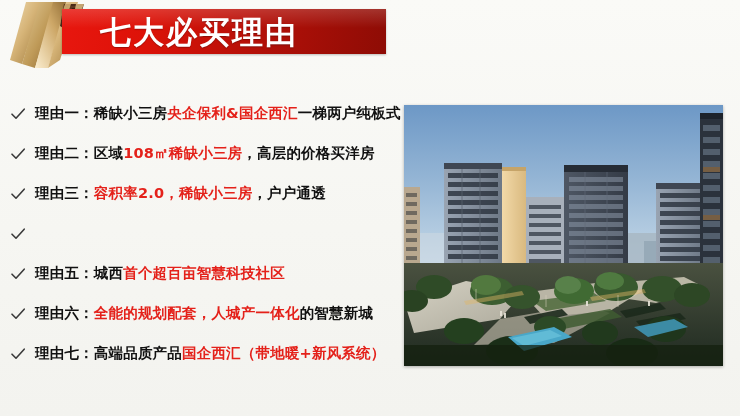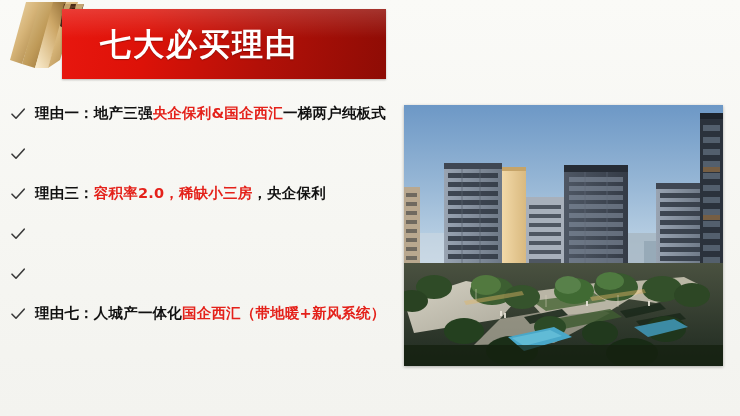--- a/index.html
+++ b/index.html
@@ -21,21 +21,21 @@
     inset: 0;
     background: linear-gradient(180deg, #fafaf7 0%, #f6f6f2 55%, #f3f3ef 100%);
   }
 
   
   .title-banner {
     position: absolute;
     left: 62px;
     top: 9px;
     width: 324px;
-    height: 70px;
+    height: 45px;
     background: linear-gradient(100deg, #e8170f 0%, #dd1208 26%, #b21008 62%, #8e0c05 100%);
     box-shadow: 0 1px 2px rgba(0,0,0,.25);
   }
   .title-banner .sheen {
     position: absolute;
     left: 0; right: 0; top: 0;
     height: 42%;
     background: linear-gradient(180deg, rgba(255,255,255,.16), rgba(255,255,255,0));
     pointer-events: none;
   }
@@ -154,54 +154,62 @@
     <div class="sheen"></div>
     <div class="title-text">七大必买理由</div>
   </div>
 
   <div class="reasons">
 
     <div class="reason-row">
       <svg class="check-icon" viewBox="0 0 16 16" fill="none">
         <path d="M2 8.2 L6 12.2 L14.2 3.2" stroke="currentColor" stroke-width="1.6" stroke-linecap="round" stroke-linejoin="round"></path>
       </svg>
-      <div class="reason-text"><span class="reason-label">理由一：</span><span>地产三强</span><span class="hl">央企保利&amp;国企西汇</span><span>一梯两户纯板式</span></div>
-    </div>
-
-    <div class="reason-row">
-      <svg class="check-icon" viewBox="0 0 16 16" fill="none">
-        <path d="M2 8.2 L6 12.2 L14.2 3.2" stroke="currentColor" stroke-width="1.6" stroke-linecap="round" stroke-linejoin="round"></path>
-      </svg>
-    </div>
-
-    <div class="reason-row">
-      <svg class="check-icon" viewBox="0 0 16 16" fill="none">
-        <path d="M2 8.2 L6 12.2 L14.2 3.2" stroke="currentColor" stroke-width="1.6" stroke-linecap="round" stroke-linejoin="round"></path>
-      </svg>
-      <div class="reason-text"><span class="reason-label">理由三：</span><span class="hl">容积率2.0，稀缺小三房</span><span>，央企保利</span></div>
-    </div>
-
-    <div class="reason-row">
-      <svg class="check-icon" viewBox="0 0 16 16" fill="none">
-        <path d="M2 8.2 L6 12.2 L14.2 3.2" stroke="currentColor" stroke-width="1.6" stroke-linecap="round" stroke-linejoin="round"></path>
-      </svg>
-    </div>
-
-
-    <div class="reason-row">
-      <svg class="check-icon" viewBox="0 0 16 16" fill="none">
-        <path d="M2 8.2 L6 12.2 L14.2 3.2" stroke="currentColor" stroke-width="1.6" stroke-linecap="round" stroke-linejoin="round"></path>
-      </svg>
-    </div>
-
-    <div class="reason-row">
-      <svg class="check-icon" viewBox="0 0 16 16" fill="none">
-        <path d="M2 8.2 L6 12.2 L14.2 3.2" stroke="currentColor" stroke-width="1.6" stroke-linecap="round" stroke-linejoin="round"></path>
-      </svg>
-      <div class="reason-text"><span class="reason-label">理由七：</span><span>人城产一体化</span><span class="hl">国企西汇（带地暖+新风系统）</span></div>
+      <div class="reason-text"><span class="reason-label">理由一：</span><span>稀缺小三房</span><span class="hl">央企保利&amp;国企西汇</span><span>一梯两户纯板式</span></div>
+    </div>
+
+    <div class="reason-row">
+      <svg class="check-icon" viewBox="0 0 16 16" fill="none">
+        <path d="M2 8.2 L6 12.2 L14.2 3.2" stroke="currentColor" stroke-width="1.6" stroke-linecap="round" stroke-linejoin="round"></path>
+      </svg>
+      <div class="reason-text"><span class="reason-label">理由二：</span><span>区域</span><span class="hl">108㎡稀缺小三房</span><span>，高层的价格买洋房</span></div>
+    </div>
+
+    <div class="reason-row">
+      <svg class="check-icon" viewBox="0 0 16 16" fill="none">
+        <path d="M2 8.2 L6 12.2 L14.2 3.2" stroke="currentColor" stroke-width="1.6" stroke-linecap="round" stroke-linejoin="round"></path>
+      </svg>
+      <div class="reason-text"><span class="reason-label">理由三：</span><span class="hl">容积率2.0，稀缺小三房</span><span>，户户通透</span></div>
+    </div>
+
+    <div class="reason-row">
+      <svg class="check-icon" viewBox="0 0 16 16" fill="none">
+        <path d="M2 8.2 L6 12.2 L14.2 3.2" stroke="currentColor" stroke-width="1.6" stroke-linecap="round" stroke-linejoin="round"></path>
+      </svg>
+    </div>
+
+    <div class="reason-row">
+      <svg class="check-icon" viewBox="0 0 16 16" fill="none">
+        <path d="M2 8.2 L6 12.2 L14.2 3.2" stroke="currentColor" stroke-width="1.6" stroke-linecap="round" stroke-linejoin="round"></path>
+      </svg>
+      <div class="reason-text"><span class="reason-label">理由五：</span><span>城西</span><span class="hl">首个超百亩智慧科技社区</span></div>
+    </div>
+
+    <div class="reason-row">
+      <svg class="check-icon" viewBox="0 0 16 16" fill="none">
+        <path d="M2 8.2 L6 12.2 L14.2 3.2" stroke="currentColor" stroke-width="1.6" stroke-linecap="round" stroke-linejoin="round"></path>
+      </svg>
+      <div class="reason-text"><span class="reason-label">理由六：</span><span class="hl">全能的规划配套，人城产一体化</span><span>的智慧新城</span></div>
+    </div>
+
+    <div class="reason-row">
+      <svg class="check-icon" viewBox="0 0 16 16" fill="none">
+        <path d="M2 8.2 L6 12.2 L14.2 3.2" stroke="currentColor" stroke-width="1.6" stroke-linecap="round" stroke-linejoin="round"></path>
+      </svg>
+      <div class="reason-text"><span class="reason-label">理由七：</span><span>高端品质产品</span><span class="hl">国企西汇（带地暖+新风系统）</span></div>
     </div>
 
   </div>
 
   <div class="photo">
     <svg width="319" height="261" viewBox="0 0 319 261" xmlns="http://www.w3.org/2000/svg">
       <defs>
         <linearGradient id="sky" x1="0" y1="0" x2="0" y2="1">
           <stop offset="0%" stop-color="#6d98c6"></stop>
           <stop offset="45%" stop-color="#93b4d4"></stop>

